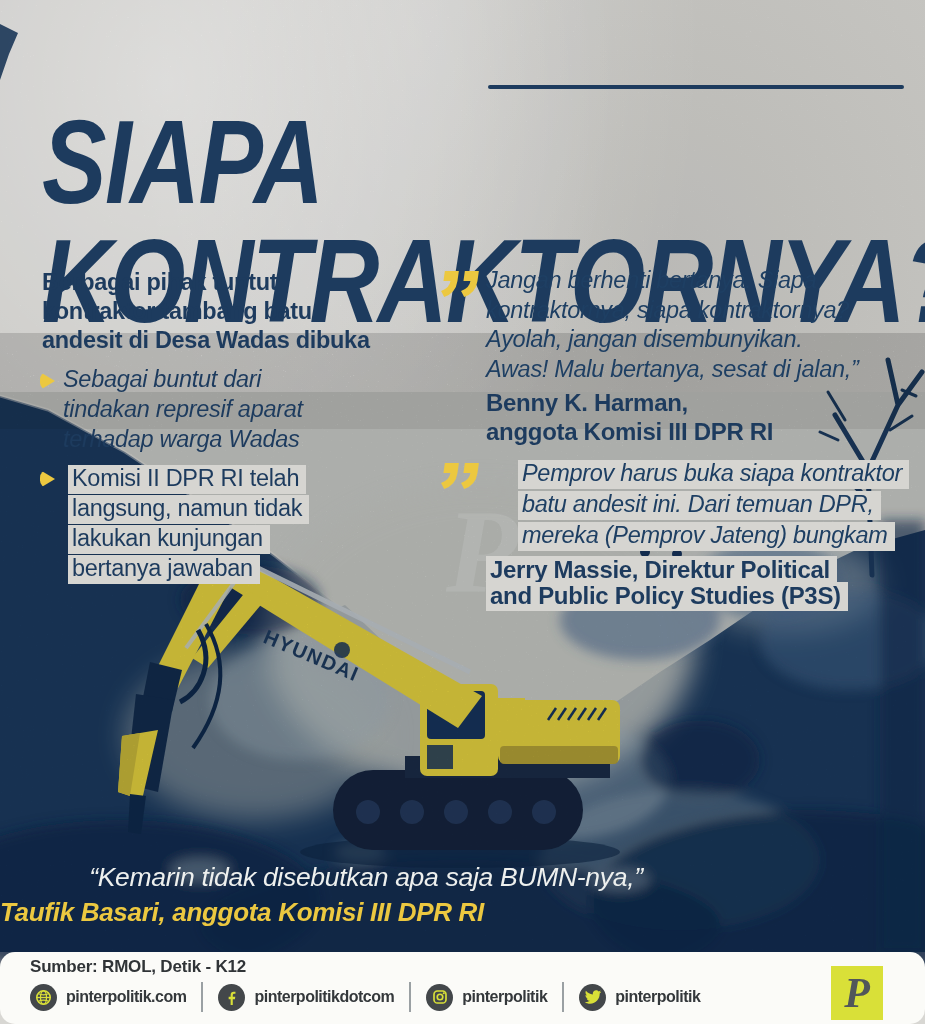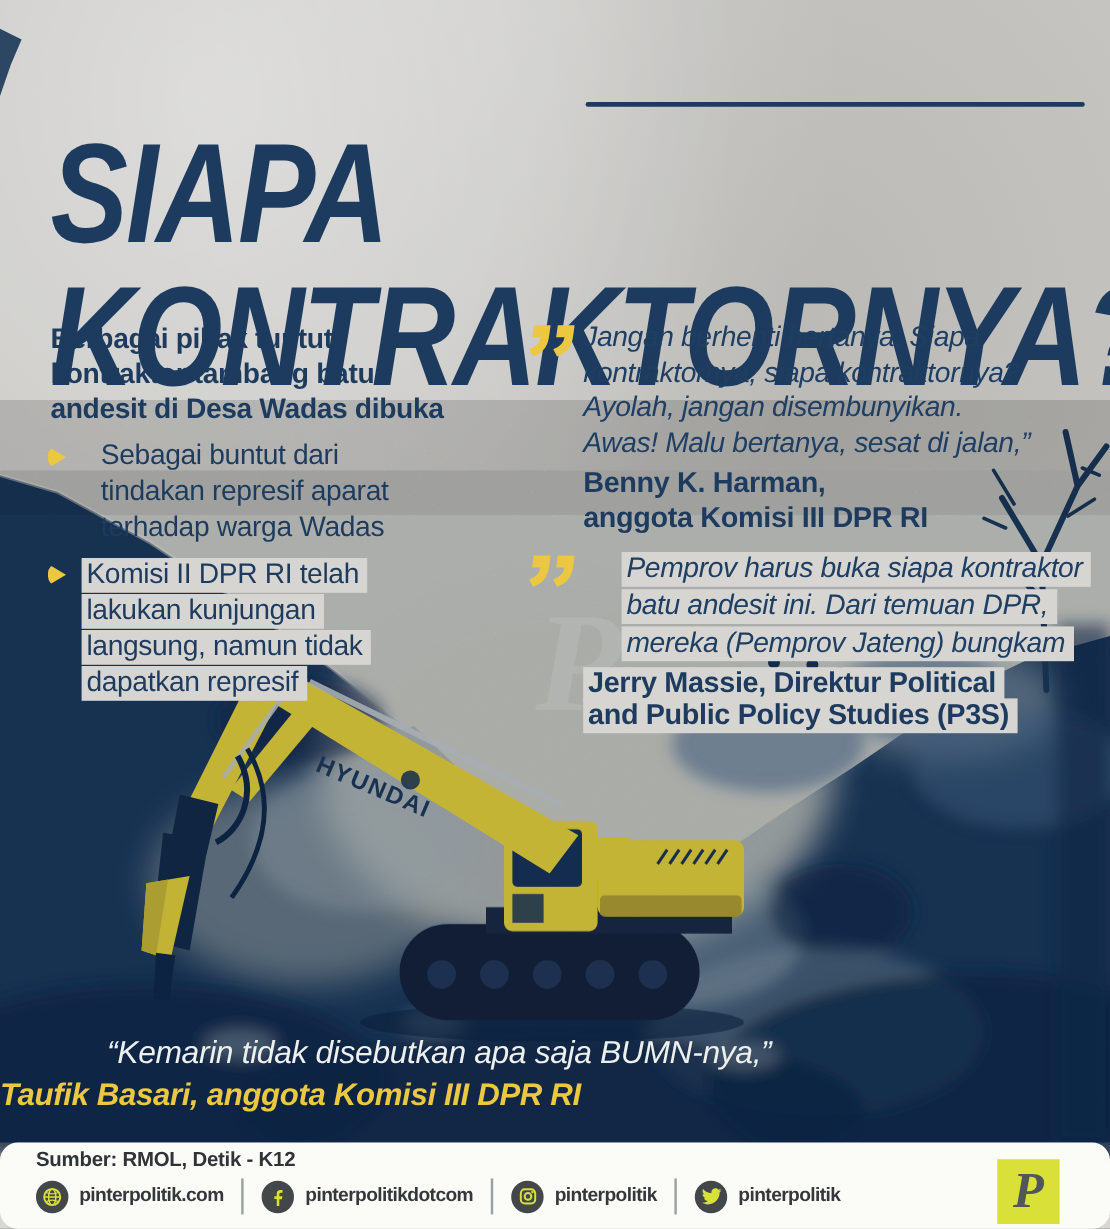--- a/index.html
+++ b/index.html
@@ -18,21 +18,21 @@
 
   
   #title{left:42px;top:24px;transform:scaleX(.82);transform-origin:0 0;
     font-style:italic;font-weight:bold;font-size:118px;line-height:119px;
     color:#1d3b5e;letter-spacing:-2px;white-space:nowrap;}
   #title-rule{left:488px;top:85px;width:416px;height:4px;background:#1d3b5e;z-index:5;}
 
   
   #lede{left:42px;top:268px;font-weight:bold;font-size:23.5px;line-height:29px;color:#1d3b5e;letter-spacing:-0.3px;}
   .bullet-text{font-size:23.5px;line-height:30px;color:#1d3b5e;letter-spacing:-0.3px;}
-  #bullet1-text{left:84px;top:364px;}
+  #bullet1-text{left:63px;top:364px;font-style:italic;}
   #bullet2-text{left:68px;top:463px;}
   .tri{width:0;height:0;border-left:15px solid #ecc840;border-top:9px solid transparent;border-bottom:9px solid transparent;z-index:5;}
   #bullet1-arrow{left:40px;top:372px;}
   #bullet2-arrow{left:40px;top:470px;}
   .hlline{height:30px;}
   .hl{display:inline-block;background:#d6d5d1;padding:0 7px 2px 4px;line-height:27px;}
 
   
   .qicon{position:absolute;z-index:5;}
   #q1-icon{left:441px;top:270px;}
@@ -189,23 +189,23 @@
   <div id="bullet1-arrow" class="abs tri"></div>
   <div id="bullet1-text" class="txt bullet-text">
     <div>Sebagai buntut dari</div>
     <div>tindakan represif aparat</div>
     <div>terhadap warga Wadas</div>
   </div>
 
   <div id="bullet2-arrow" class="abs tri"></div>
   <div id="bullet2-text" class="txt bullet-text">
     <div class="hlline"><span class="hl">Komisi II DPR RI telah</span></div>
+    <div class="hlline"><span class="hl">langsung, namun tidak</span></div>
     <div class="hlline"><span class="hl">lakukan kunjungan</span></div>
-    <div class="hlline"><span class="hl">langsung, namun tidak</span></div>
-    <div class="hlline"><span class="hl">dapatkan represif</span></div>
+    <div class="hlline"><span class="hl">bertanya jawaban</span></div>
   </div>
 
   <svg id="q1-icon" class="qicon" width="40" height="30" viewBox="0 0 40 30">
     <g fill="#ecc840" transform="skewX(-8)">
       <path d="M4,1 H18 V11 Q18,23 7,27 L3,21 Q11,18 11,11 H4 Z"></path>
       <path d="M24,1 H38 V11 Q38,23 27,27 L23,21 Q31,18 31,11 H24 Z"></path>
     </g>
   </svg>
   <div id="q1-text" class="txt">
     <div>Jangan berhenti bertanya. Siapa</div>

